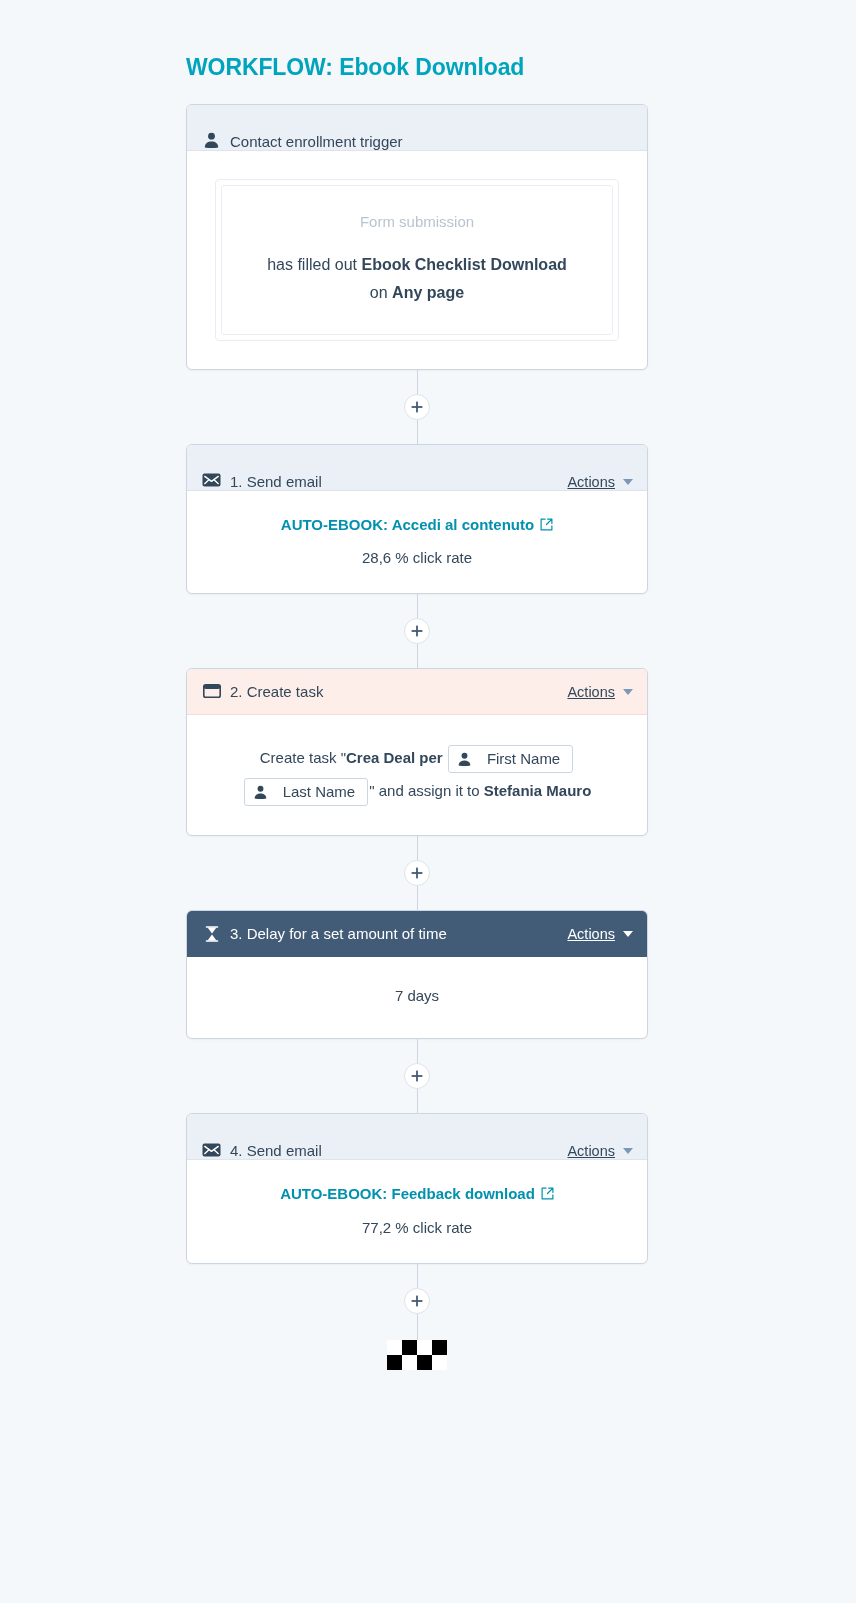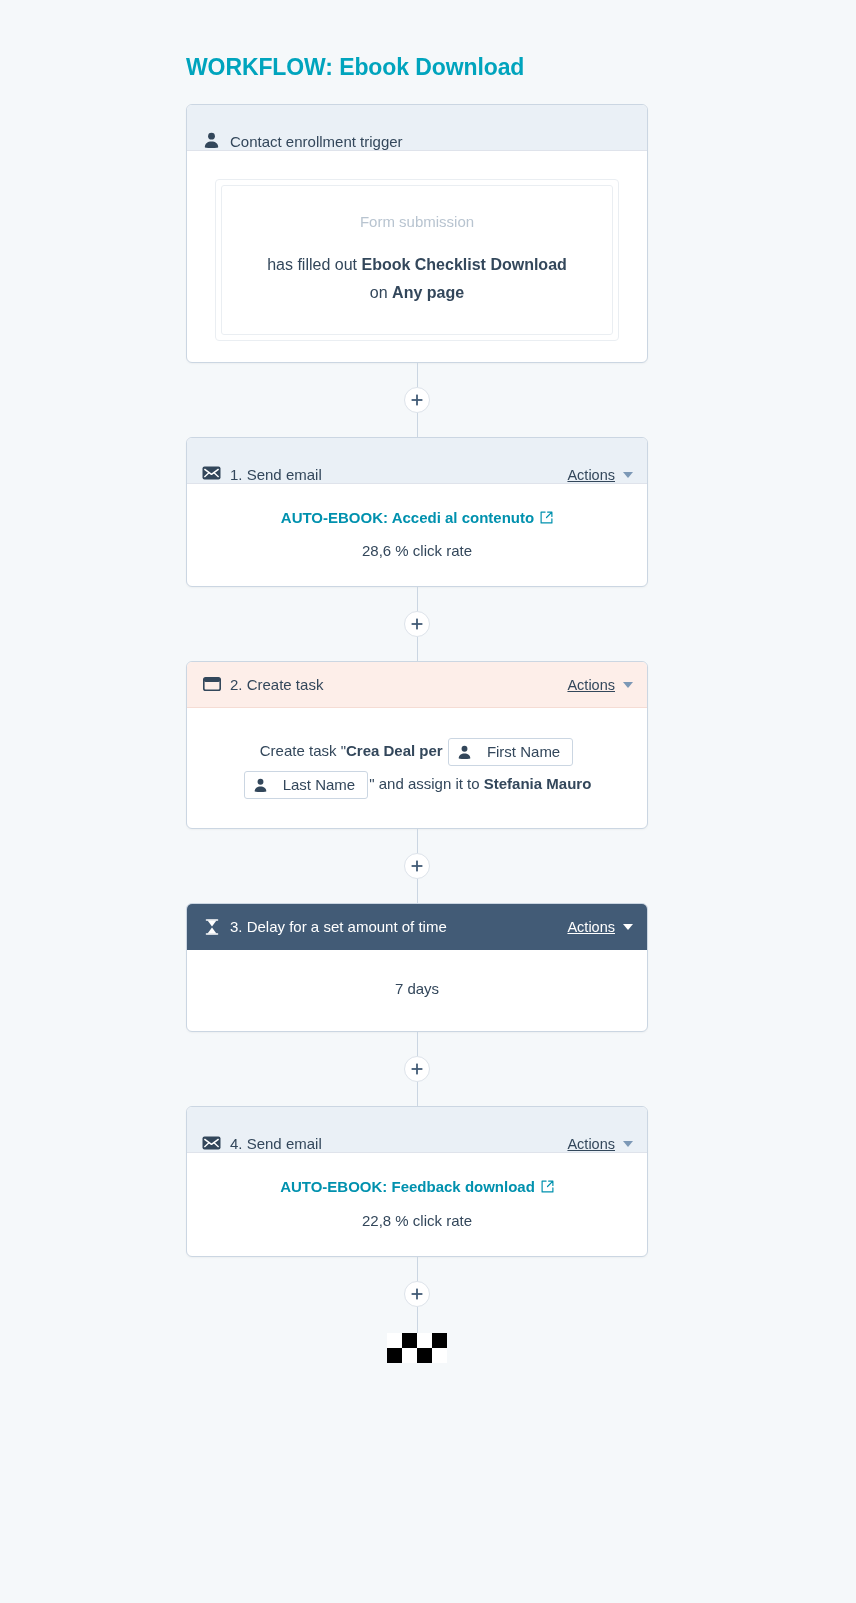--- a/index.html
+++ b/index.html
@@ -86,21 +86,21 @@
   .hdr-dark .caret { border-top-color: #ffffff; }
 
   .card-body {
     padding: 22px 24px 24px 24px;
     text-align: center;
     font-size: 15px;
     line-height: 1.55;
   }
 
   
-  .trigger-body { padding: 28px 28px 21px 28px; }
+  .trigger-body { padding: 28px 28px 28px 28px; }
   .trigger-outer {
     border: 1px solid #eaeef2;
     border-radius: 4px;
     padding: 5px;
   }
   .trigger-inner {
     border: 1px solid #eaeef2;
     border-radius: 3px;
     padding: 24px 20px 27px 20px;
     text-align: center;
@@ -372,21 +372,21 @@
         </span>
       </div>
       <div class="card-body">
         <span class="email-link">
           <span>AUTO-EBOOK: Feedback download</span>
           <svg width="13" height="13" viewBox="0 0 14 14">
             <path d="M5.5 1.2 H1.2 V12.8 H12.8 V8.5" stroke="#0091ae" stroke-width="1.3" fill="none" stroke-linecap="round" stroke-linejoin="round"></path>
             <path d="M8.2 1.2 H12.8 V5.8 M12.8 1.2 L7.0 7.0" stroke="#0091ae" stroke-width="1.3" fill="none" stroke-linecap="round" stroke-linejoin="round"></path>
           </svg>
         </span>
-        <div class="click-rate">22,8 % click rate</div>
+        <div class="click-rate">77,2 % click rate</div>
       </div>
     </div>
 
     <div class="connector">
       <div class="conn-line" style="height:24px"></div>
       <div class="plus-btn">
         <svg width="12" height="12" viewBox="0 0 12 12">
           <rect x="5.1" y="0.6" width="1.8" height="10.8" fill="#425b76"></rect>
           <rect x="0.6" y="5.1" width="10.8" height="1.8" fill="#425b76"></rect>
         </svg>

